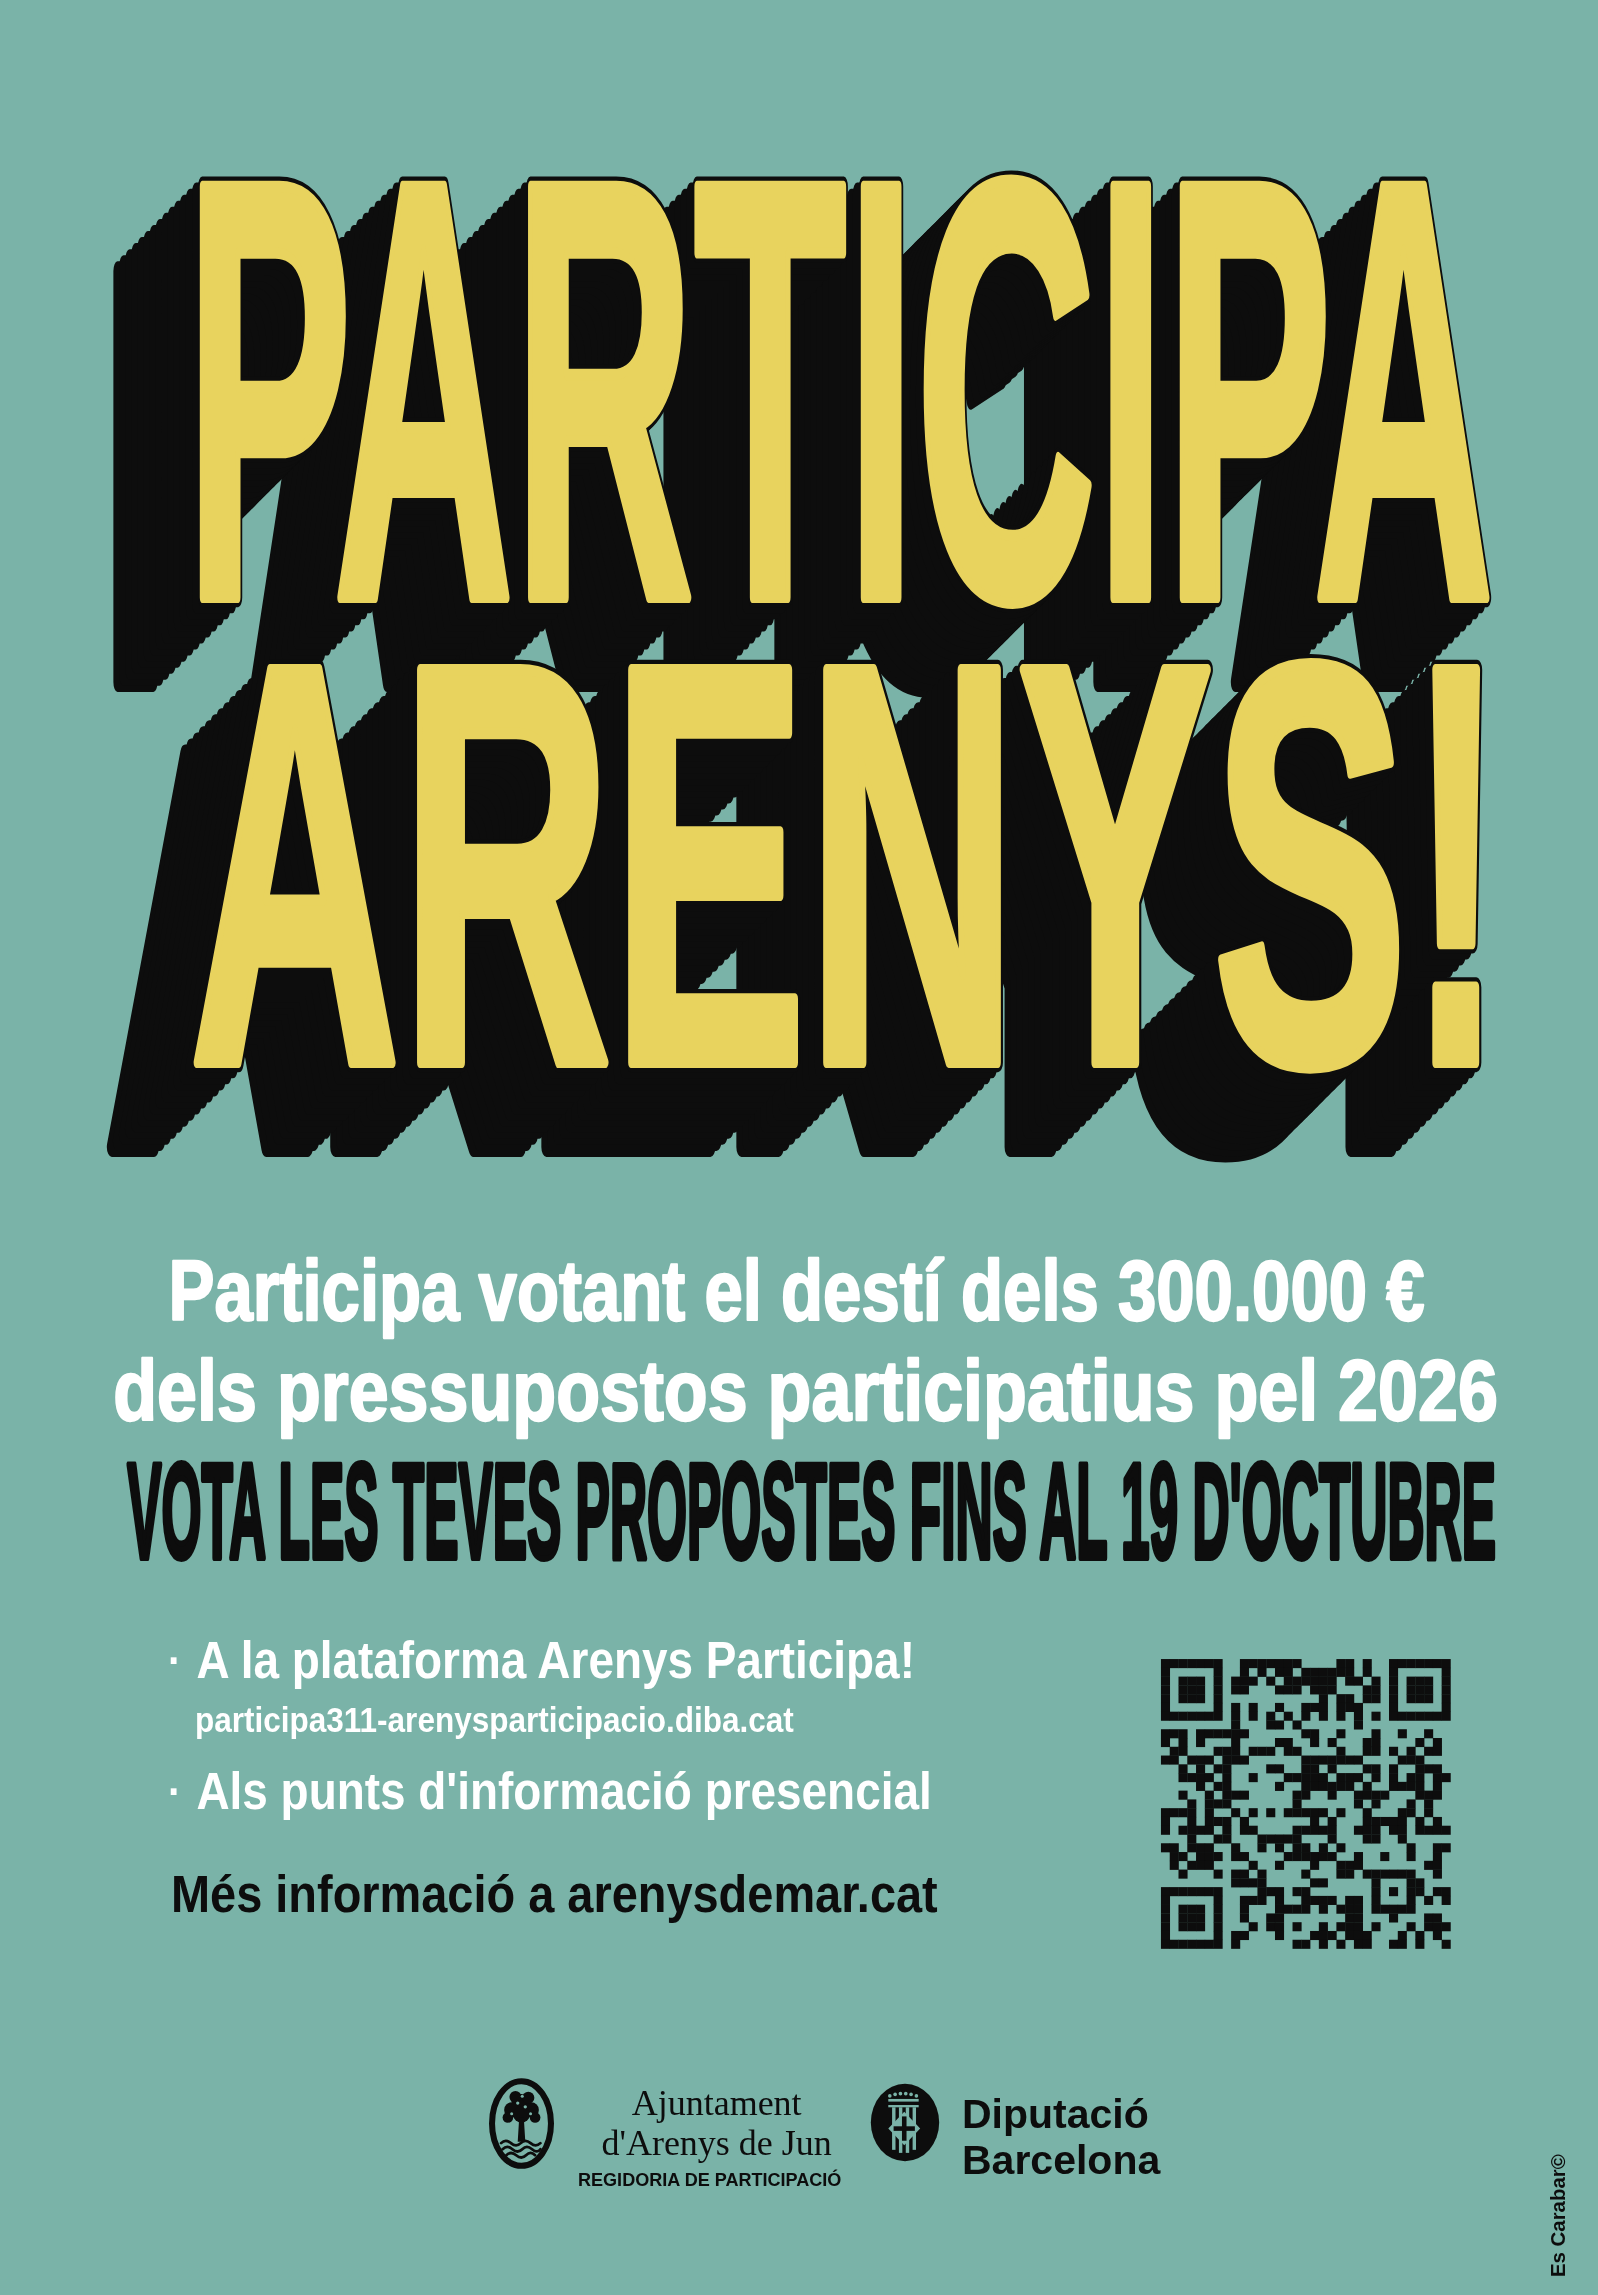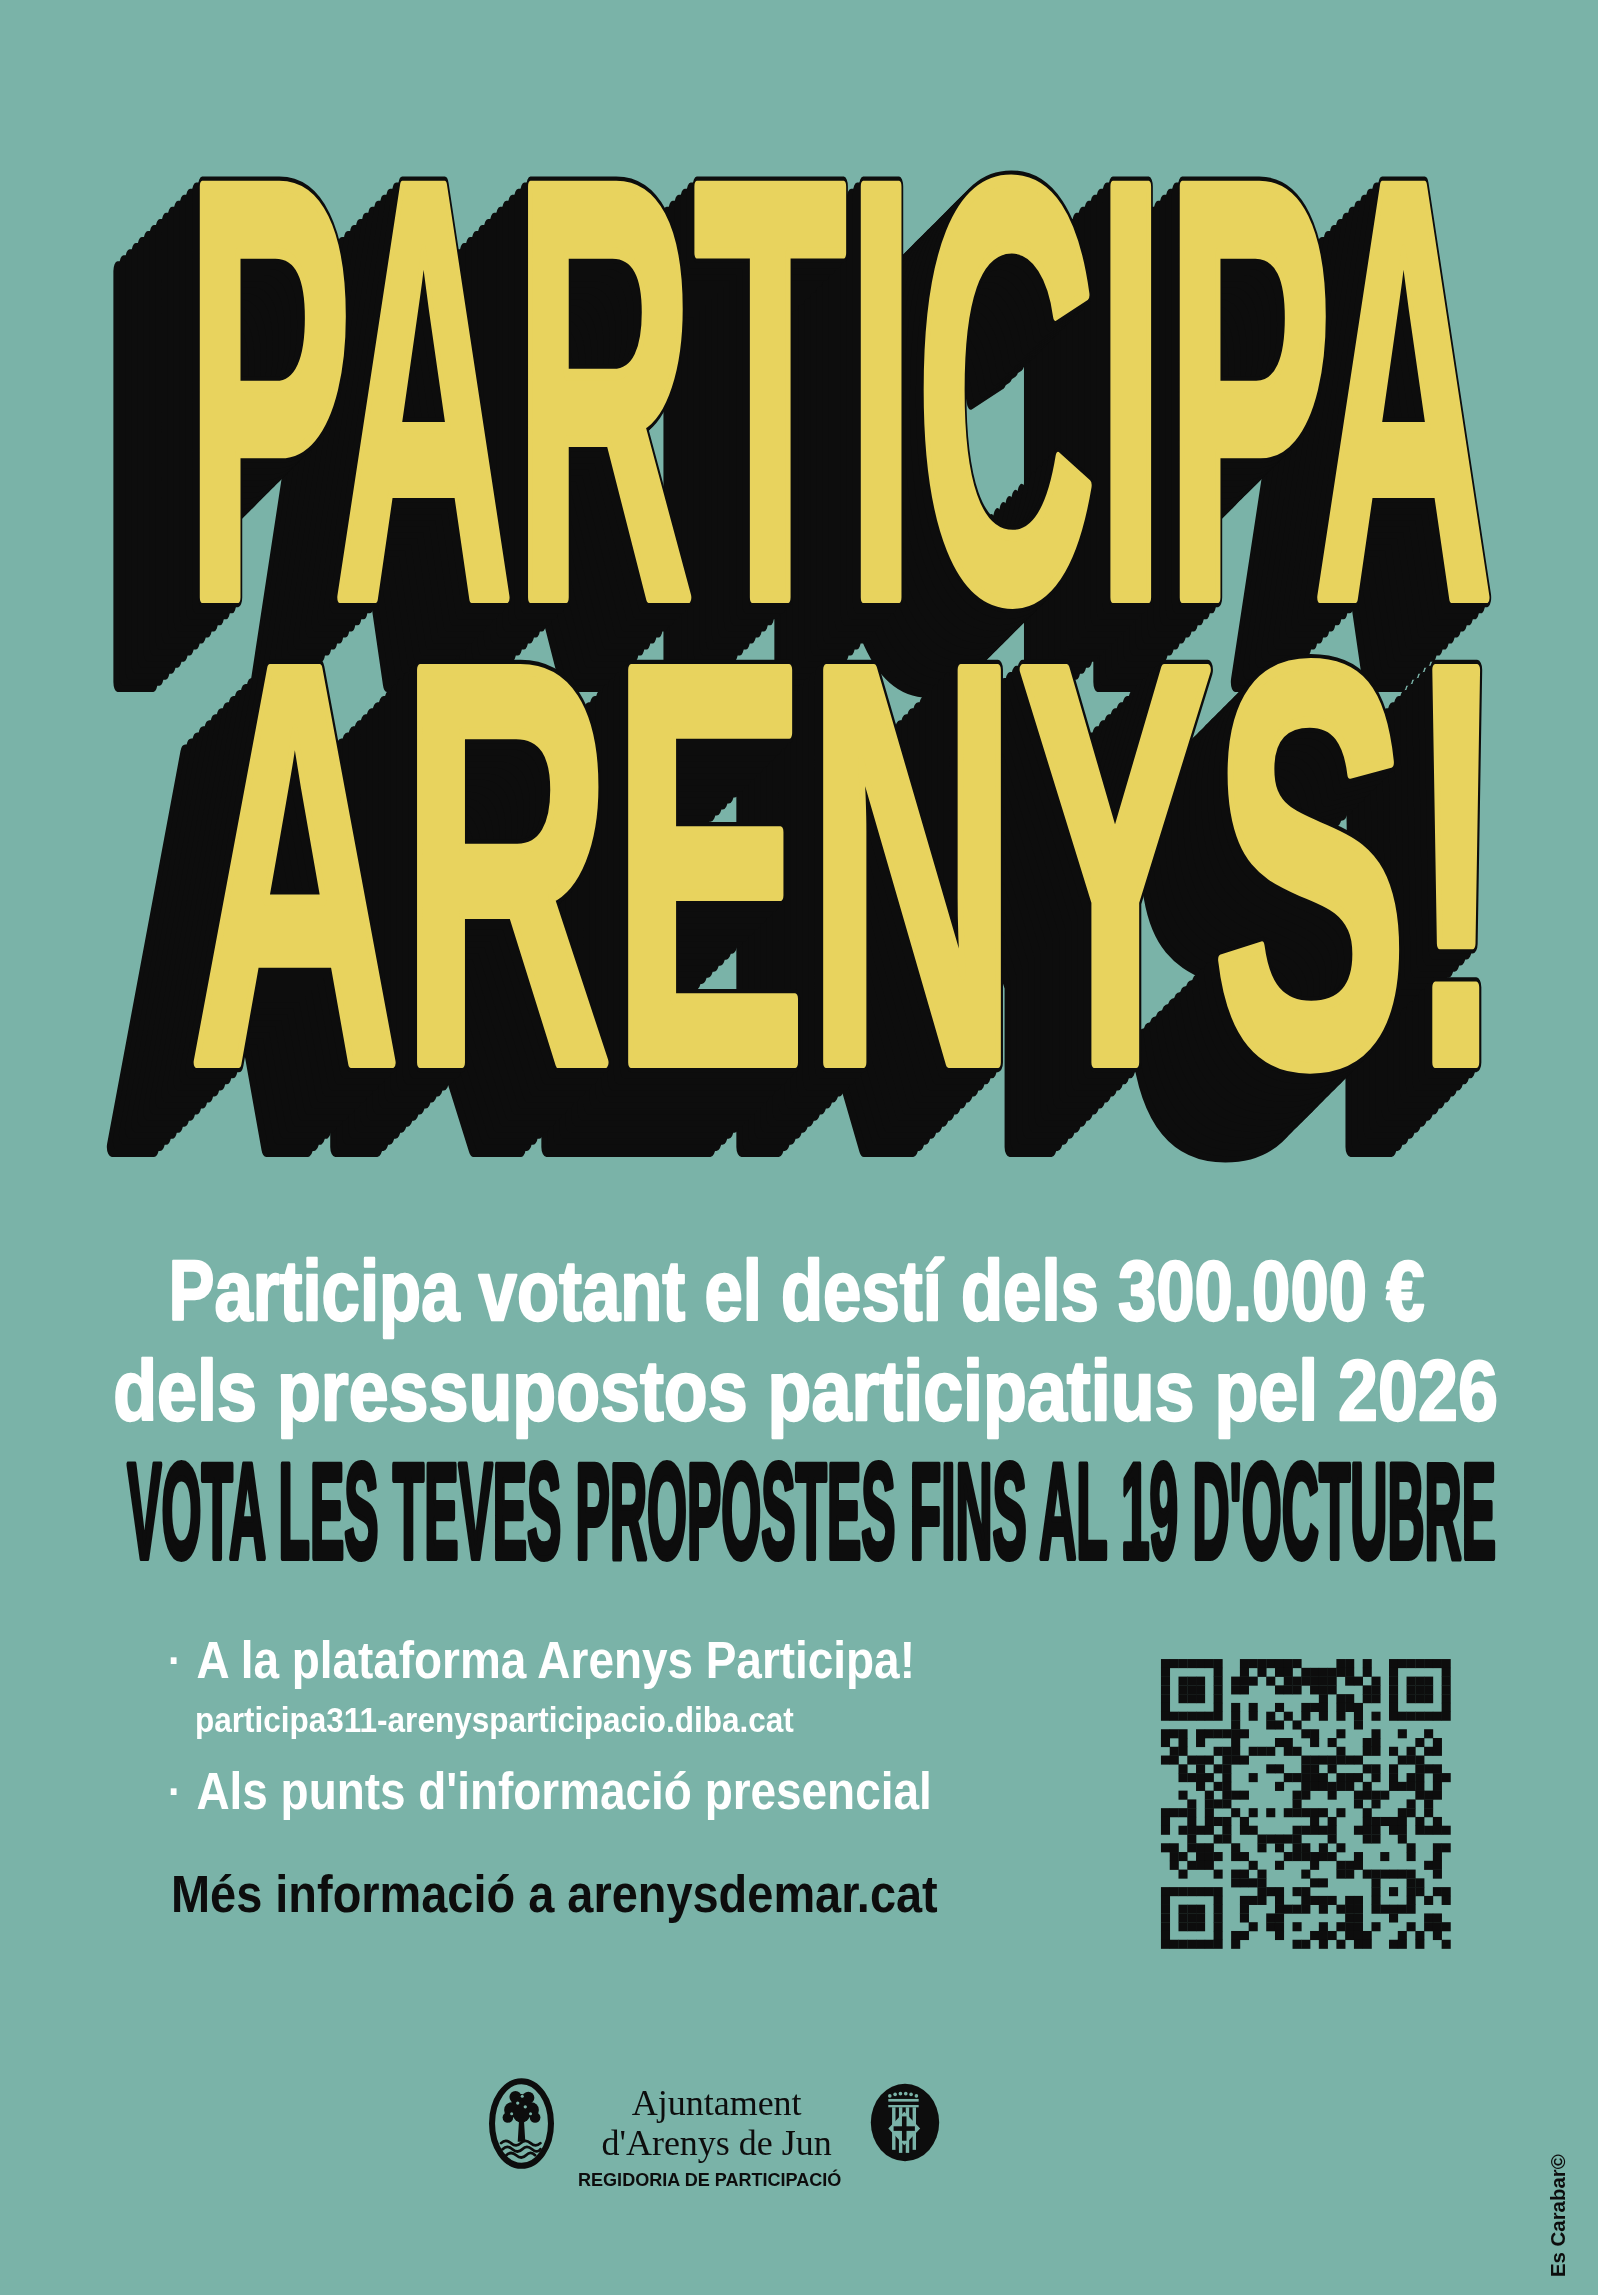--- a/index.html
+++ b/index.html
@@ -713,17 +713,21 @@
       <rect x="47" y="32" width="4.5" height="60"></rect>
       <rect x="56" y="32" width="4.5" height="56"></rect>
     </g>
 
     <polygon points="45,38 66,60 45,82 24,60" fill="var(--bg)"></polygon>
     <g fill="var(--black)">
       <rect x="42" y="44" width="6" height="32"></rect>
       <rect x="31" y="57" width="28" height="6"></rect>
     </g>
   </svg>
+  <div class="ovl dip-text">
+    <div>Diputació</div>
+    <div>Barcelona</div>
+  </div>
 
   <div class="credit">Es Carabar©</div>
 
 </div>
 
 
 </body></html>

